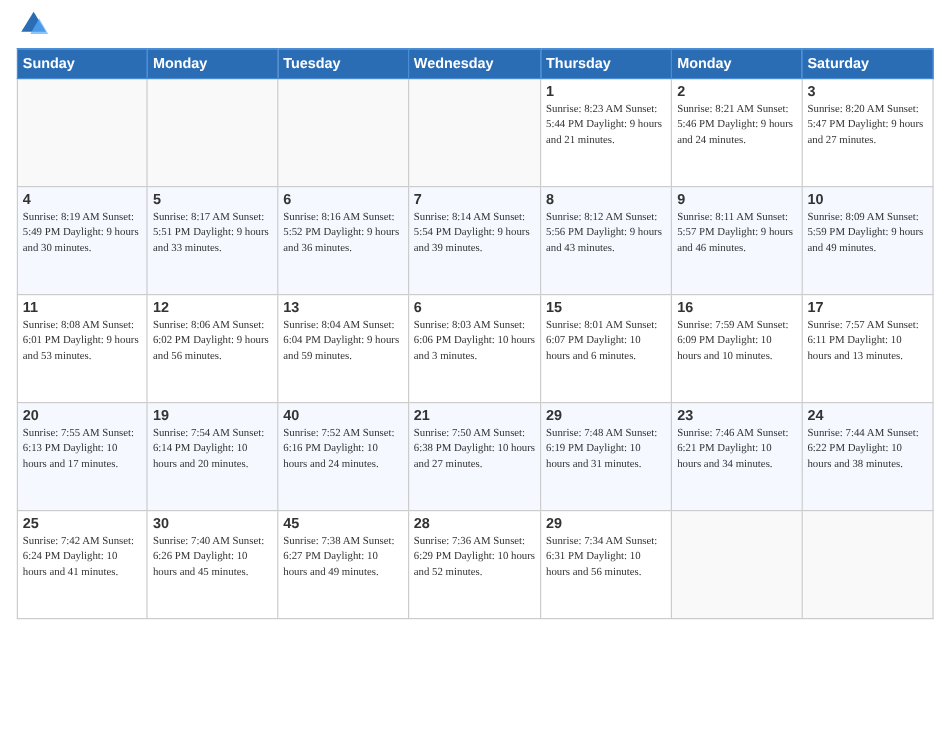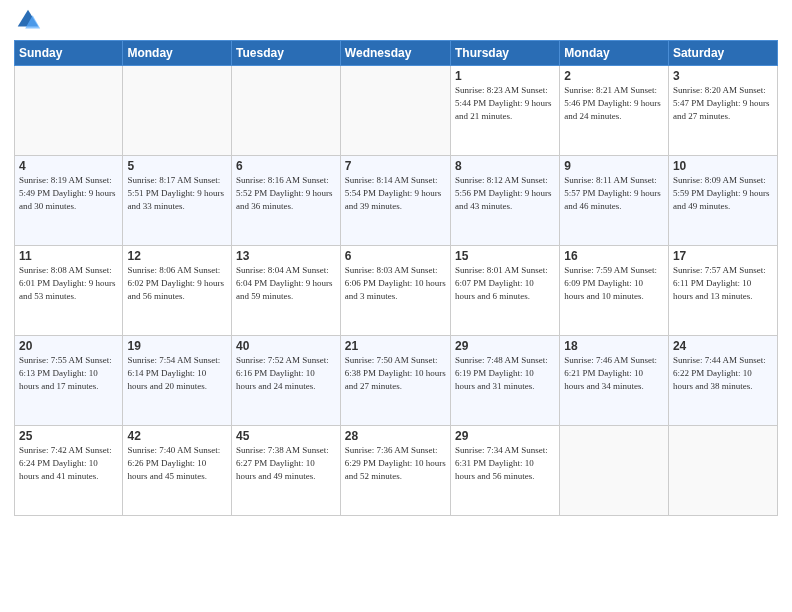--- a/index.html
+++ b/index.html
@@ -291,21 +291,21 @@
 and 27 minutes.</div>
           </td>
           <td>
             <span class="day-num">29</span>
             <div class="day-info">Sunrise: 7:48 AM
 Sunset: 6:19 PM
 Daylight: 10 hours
 and 31 minutes.</div>
           </td>
           <td>
-            <span class="day-num">18</span>
+            <span class="day-num">23</span>
             <div class="day-info">Sunrise: 7:46 AM
 Sunset: 6:21 PM
 Daylight: 10 hours
 and 34 minutes.</div>
           </td>
           <td>
             <span class="day-num">24</span>
             <div class="day-info">Sunrise: 7:44 AM
 Sunset: 6:22 PM
 Daylight: 10 hours
@@ -314,21 +314,21 @@
         </tr>
         <tr>
           <td>
             <span class="day-num">25</span>
             <div class="day-info">Sunrise: 7:42 AM
 Sunset: 6:24 PM
 Daylight: 10 hours
 and 41 minutes.</div>
           </td>
           <td>
-            <span class="day-num">42</span>
+            <span class="day-num">30</span>
             <div class="day-info">Sunrise: 7:40 AM
 Sunset: 6:26 PM
 Daylight: 10 hours
 and 45 minutes.</div>
           </td>
           <td>
             <span class="day-num">45</span>
             <div class="day-info">Sunrise: 7:38 AM
 Sunset: 6:27 PM
 Daylight: 10 hours

